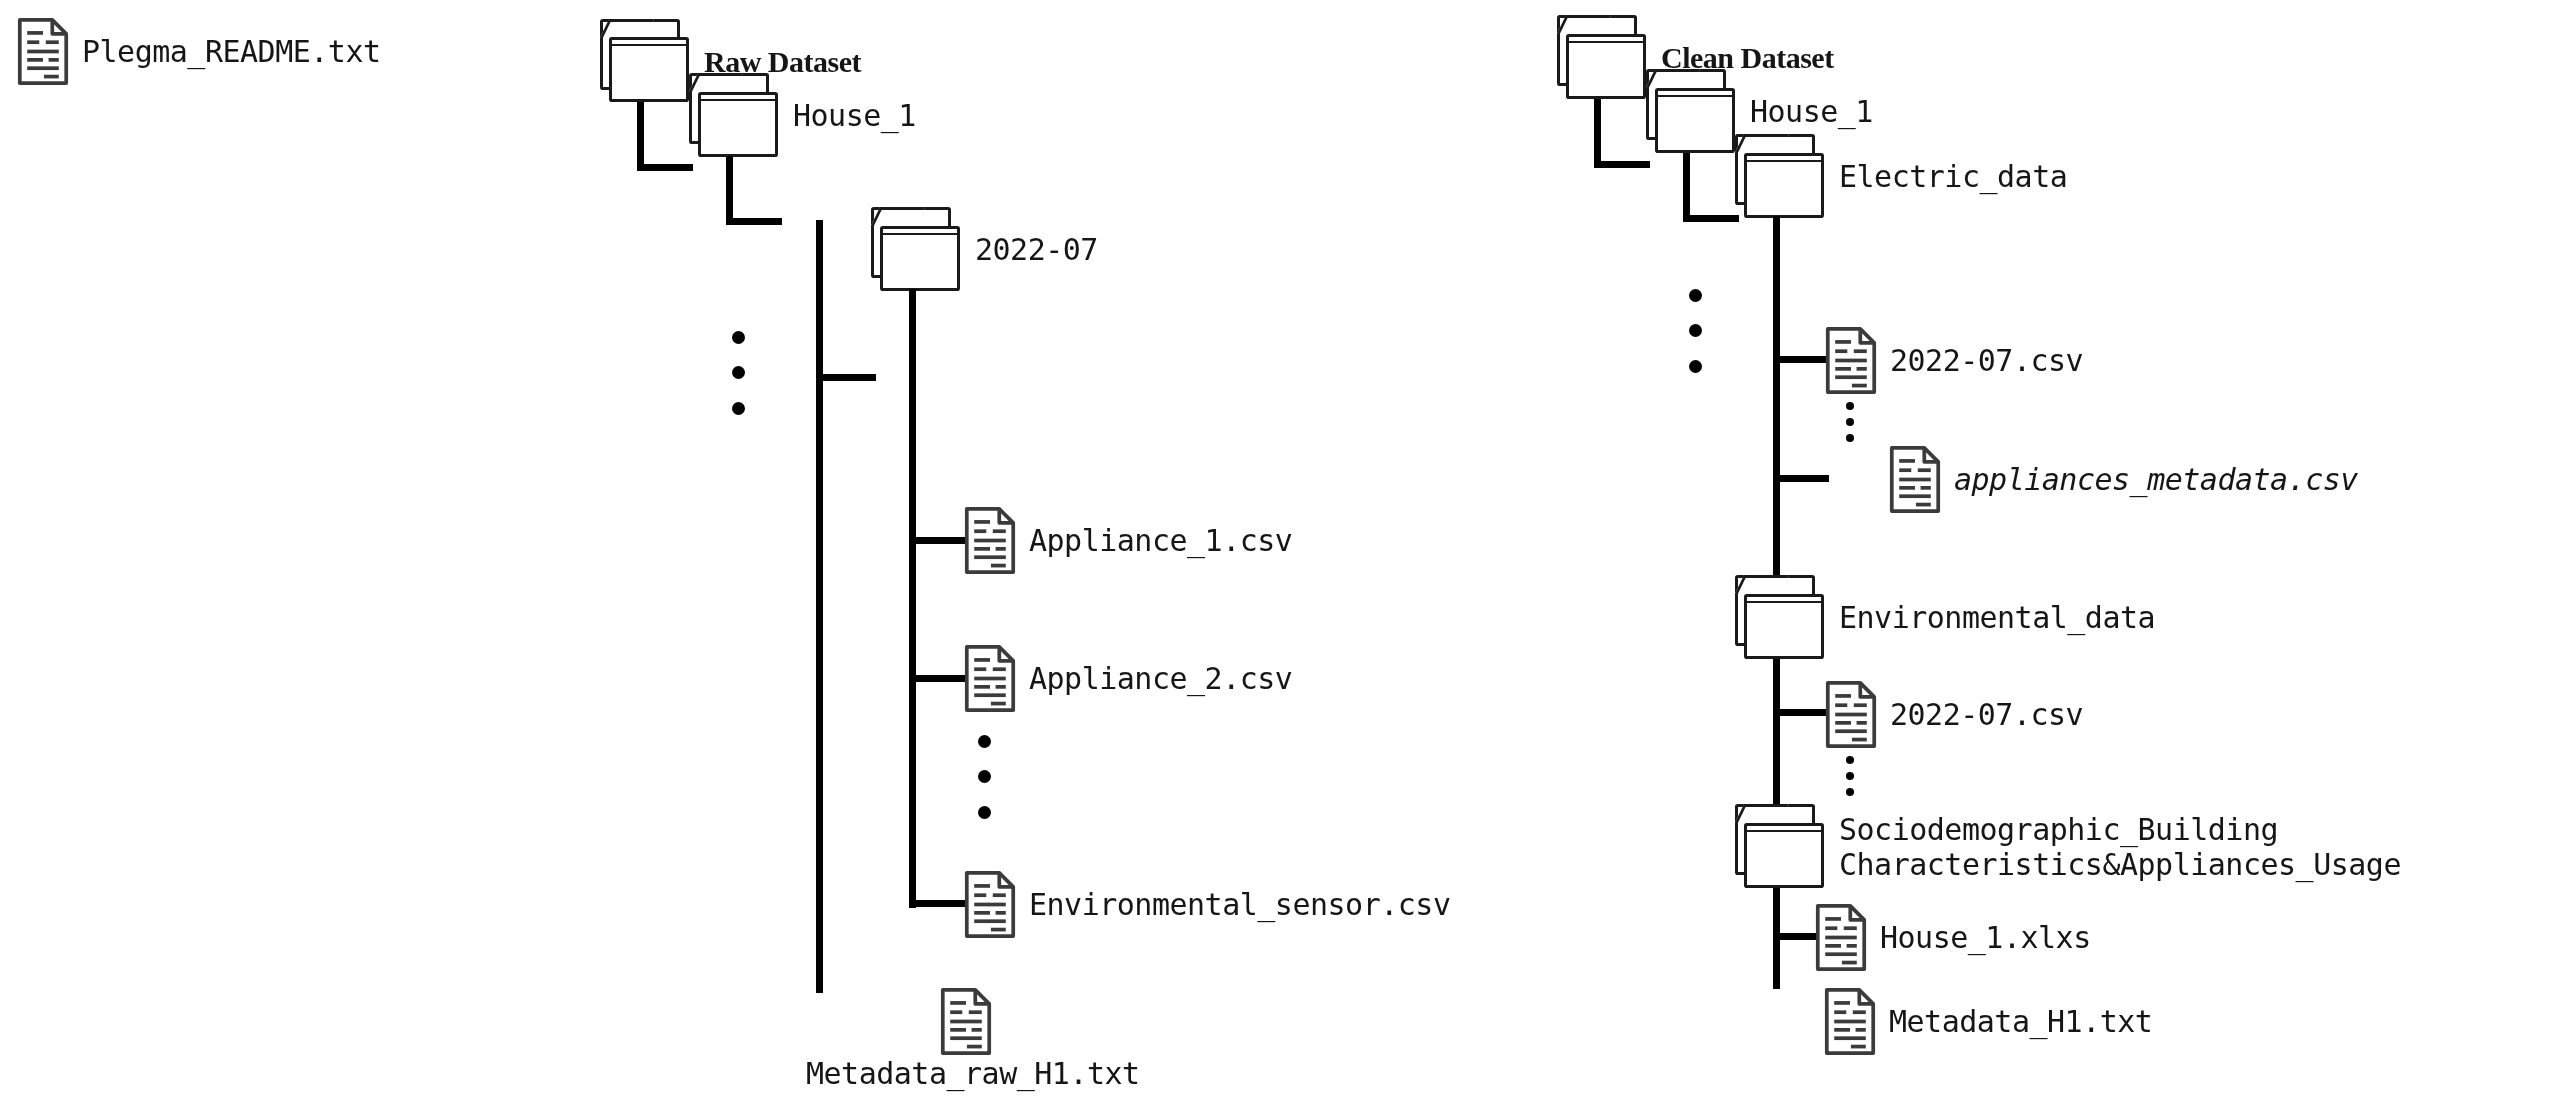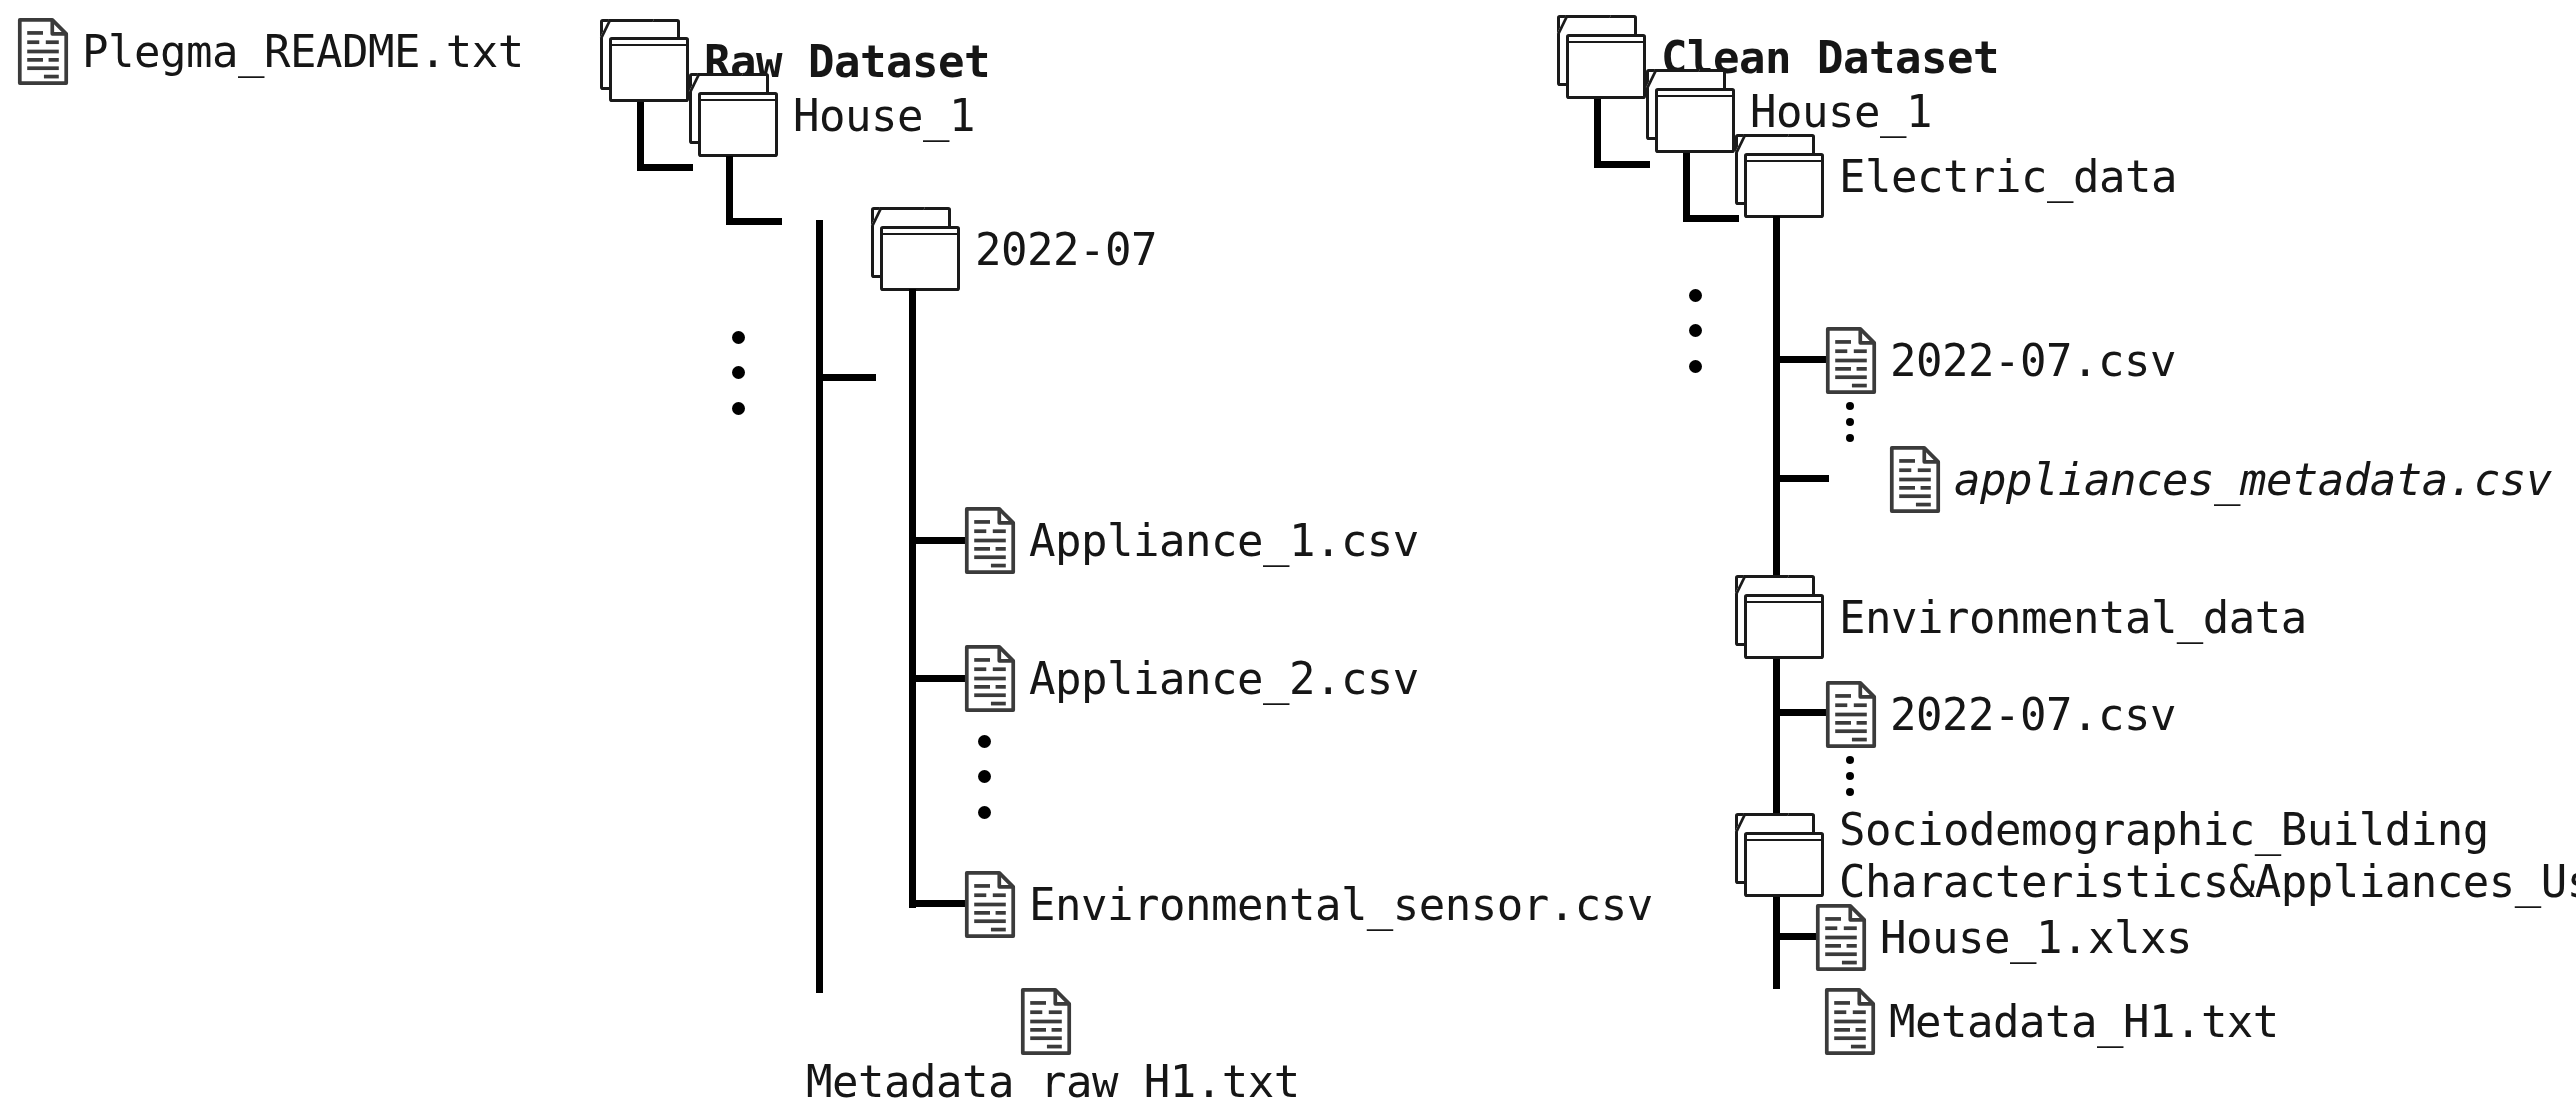--- a/index.html
+++ b/index.html
@@ -18,28 +18,29 @@
   }
 
   
   .node {
     position: absolute;
     display: flex;
     align-items: center;
   }
   .node .label {
     margin-left: 13px;
-    font-size: 44px;
+    font-size: 30px;
     line-height: 1.18;
     color: #161616;
     white-space: pre;
     letter-spacing: -0.5px;
   }
   .node .label.bold {
     font-weight: bold;
+    font-family: Liberation Serif, serif;
   }
   .node .label.wrap {
     white-space: pre-line;
   }
 
   
   .folder-icon {
     position: relative;
     flex: 0 0 auto;
     width: 91px;

